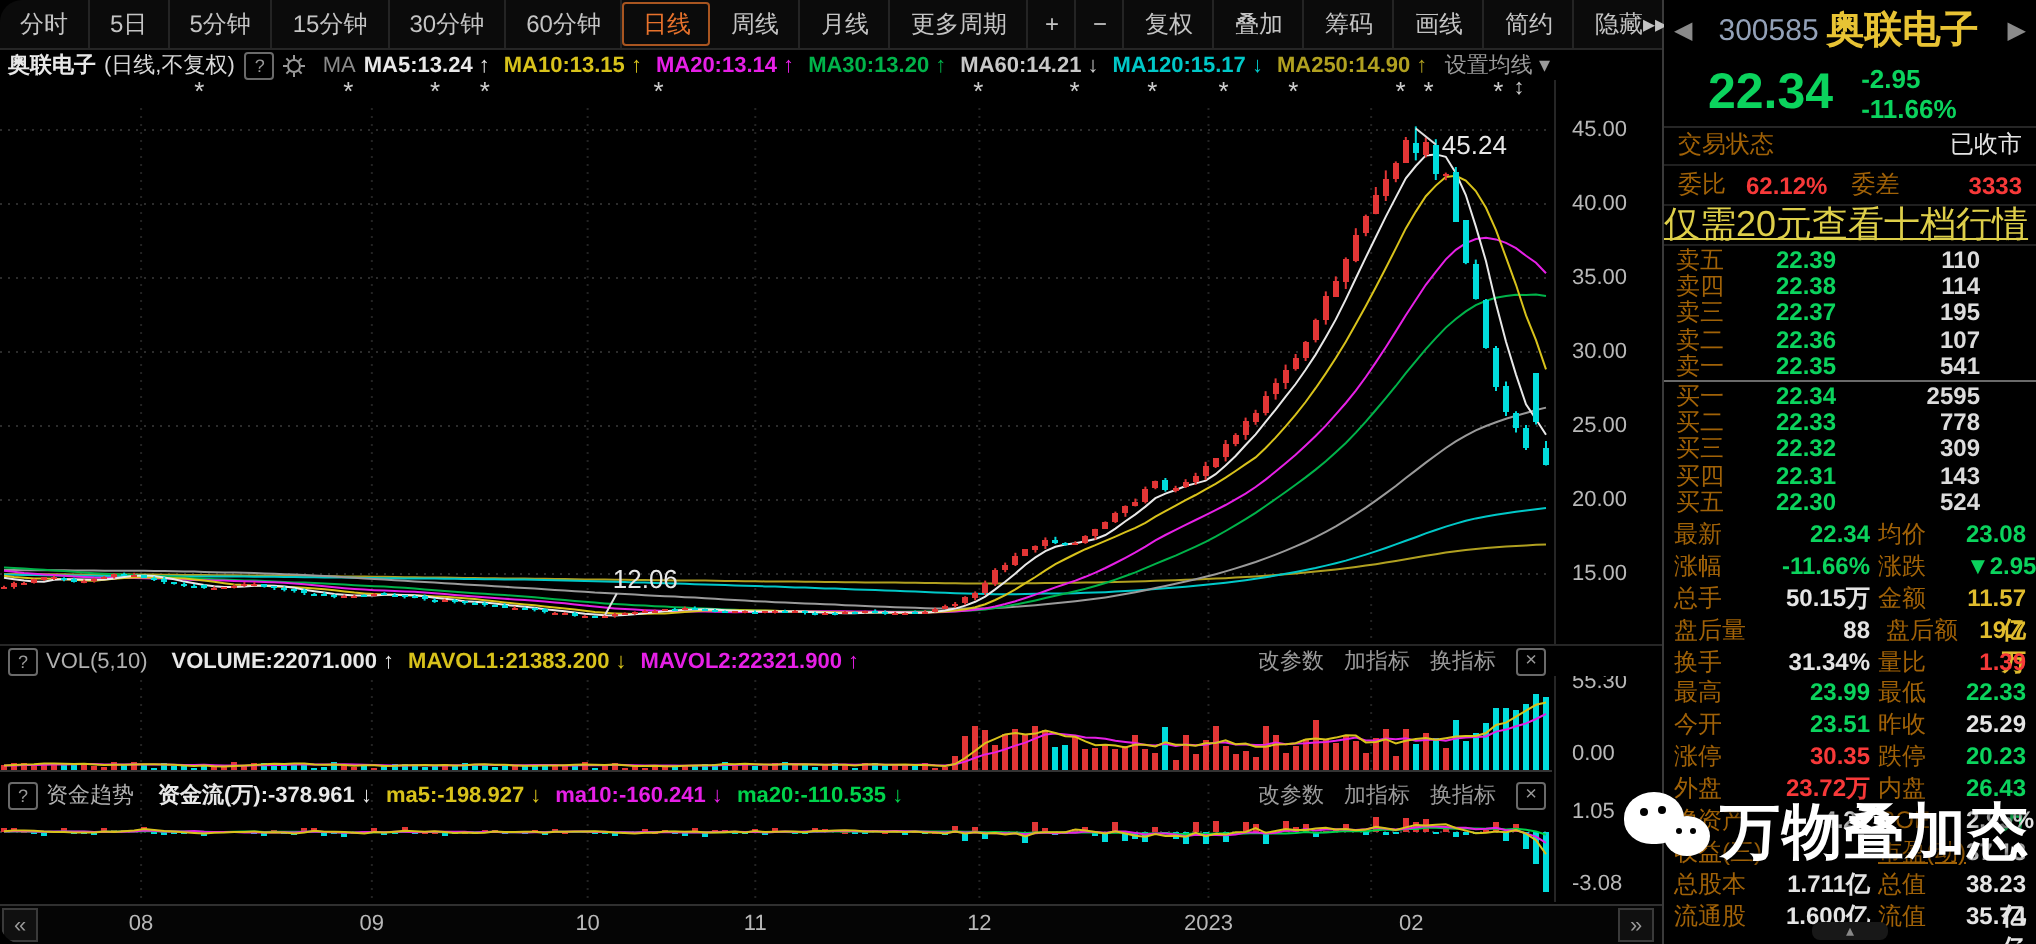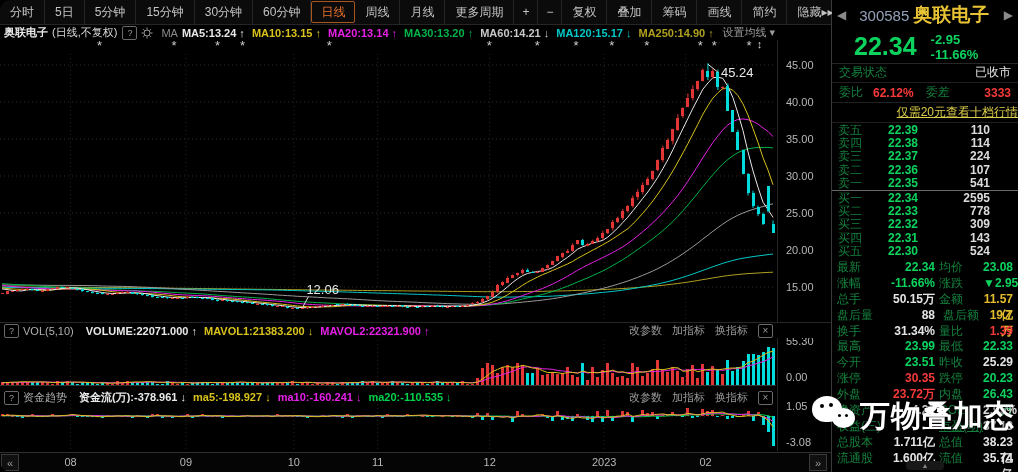--- a/index.html
+++ b/index.html
@@ -52,23 +52,23 @@
   .qp-header{position:absolute;top:0;left:0;width:186px;height:30px;display:flex;align-items:center;}
   .qp-arrow{color:#8a8a8a;font-size:12px;padding:0 5px;cursor:pointer;}
   .qp-code{color:#93a1b8;font-size:15px;margin:0 4px 0 8px;}
   .qp-name{color:#e8c334;font-size:19px;font-weight:bold;flex:1;}
   .qp-price-row{position:absolute;top:30px;left:0;width:186px;height:33px;display:flex;align-items:center;
                 border-bottom:1px solid #262626;}
   .qp-last{font-size:25px;font-weight:bold;margin-left:22px;}
   .qp-chg{margin-left:14px;font-size:13px;font-weight:bold;line-height:15px;}
   .qp-row{position:absolute;left:0;width:186px;height:20px;display:flex;align-items:center;
           padding:0 7px;box-sizing:border-box;border-bottom:1px solid #202020;}
-  .lab{color:#15803d;}
-  .qp-link{position:absolute;left:0;width:186px;height:19px;text-align:right;color:#decf4a;
-           text-decoration:underline;font-size:12px;line-height:19px;border-bottom:1px solid #202020;cursor:pointer;}
+  .lab{color:#a16207;}
+  .qp-link{position:absolute;left:0;width:186px;height:19px;text-align:left;color:#decf4a;
+           text-decoration:underline;font-size:18px;line-height:19px;border-bottom:1px solid #202020;cursor:pointer;}
   .book{position:absolute;left:0;width:186px;}
   .book-row{display:grid;grid-template-columns:34px 62px 1fr;height:13.2px;line-height:13.2px;
             font-size:12px;padding:0 28px 0 6px;cursor:pointer;}
   .book-row .bp{text-align:center;font-weight:bold;}
   .book-row .bq{text-align:right;color:#dcdcdc;font-weight:bold;}
   .book-sep{position:absolute;left:0;width:186px;height:0;border-top:1px solid #6a6a6a;}
   .stats{position:absolute;left:0;width:186px;}
   .stat-row{display:grid;grid-template-columns:46px 52px 48px 1fr;height:15.9px;line-height:15.9px;
             font-size:12px;padding:0 5px;}
   .stat-row .v{text-align:right;font-weight:bold;}
@@ -926,21 +926,21 @@
           <span class="bq">110</span>
         </div>
         <div class="book-row">
           <span class="lab">卖四</span>
           <span class="bp c-green">22.38</span>
           <span class="bq">114</span>
         </div>
         <div class="book-row">
           <span class="lab">卖三</span>
           <span class="bp c-green">22.37</span>
-          <span class="bq">224</span>
+          <span class="bq">195</span>
         </div>
         <div class="book-row">
           <span class="lab">卖二</span>
           <span class="bp c-green">22.36</span>
           <span class="bq">107</span>
         </div>
         <div class="book-row">
           <span class="lab">卖一</span>
           <span class="bp c-green">22.35</span>
           <span class="bq">541</span>

